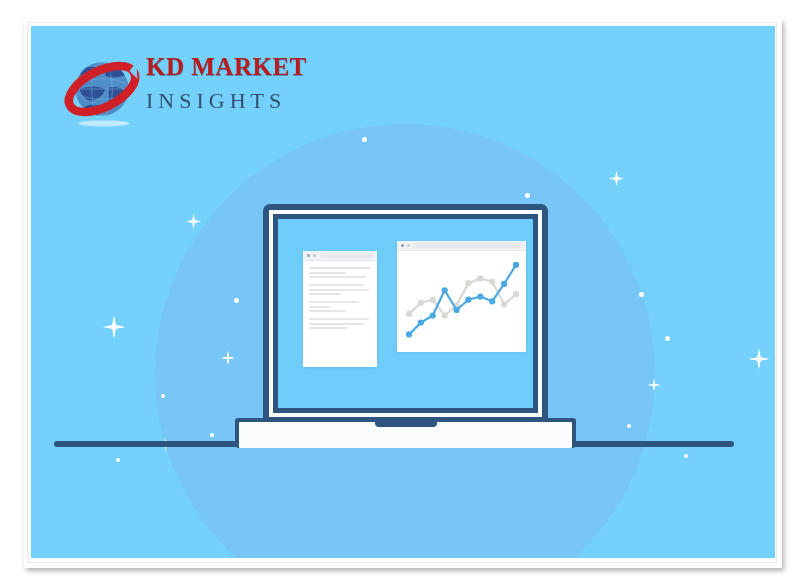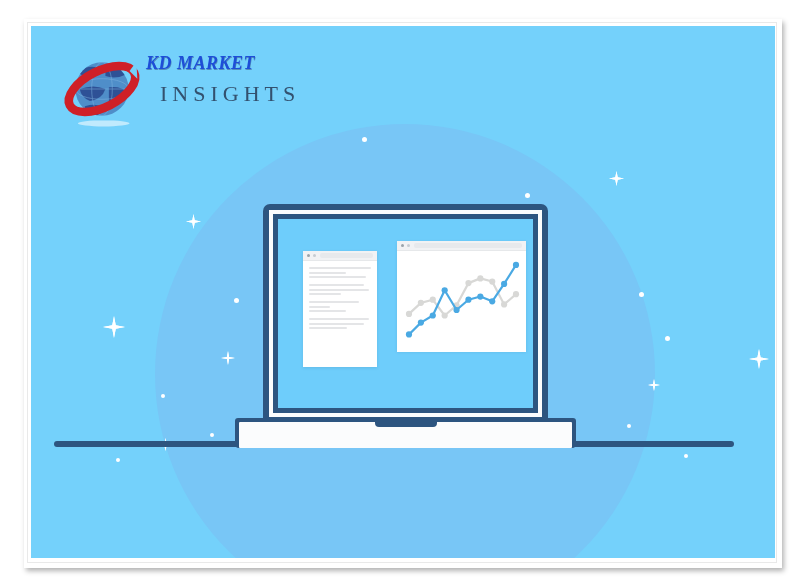--- a/index.html
+++ b/index.html
@@ -103,36 +103,34 @@
   }
   #logo-text {
     position: absolute;
     left: 105px;
     top: 20px;
     width: 180px;
   }
   #logo-line1 {
     font-family: "Liberation Serif", serif;
     font-weight: bold;
-    font-style: italic;
-    font-size: 18px;
-    color: #1d4ed8;
+    font-size: 25px;
+    color: #b91c1c;
     letter-spacing: 0.5px;
     line-height: 1;
     white-space: nowrap;
     text-shadow: 0.5px 0.5px 0 rgba(40,60,110,0.45);
   }
   #logo-line2 {
     font-family: "Liberation Serif", serif;
     font-size: 22px;
     color: #33516f;
     letter-spacing: 5px;
     line-height: 1;
     margin-top: 11px;
-    margin-left: 14px;
     white-space: nowrap;
   }
 
   
   #laptop {
     position: absolute;
     left: 176px;
     top: 178px;
     width: 396px;
     height: 270px;

